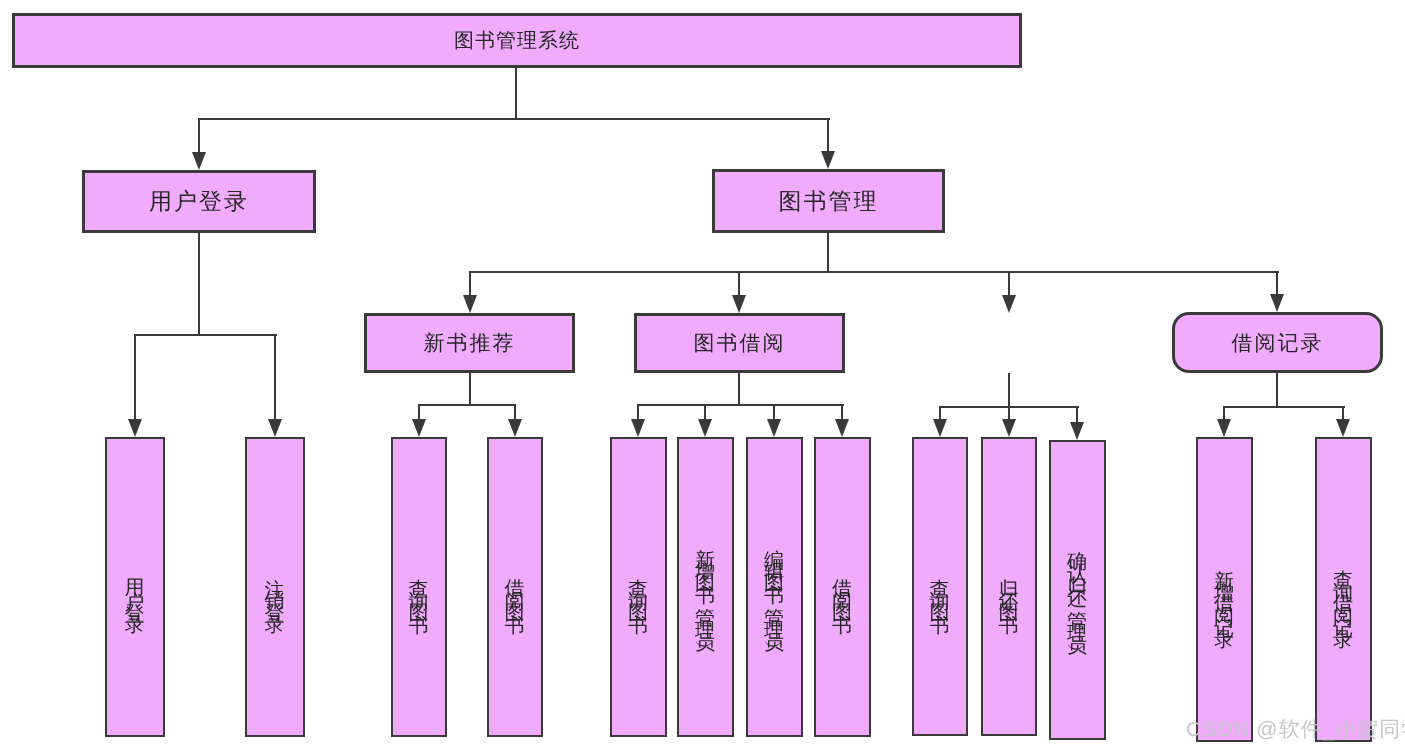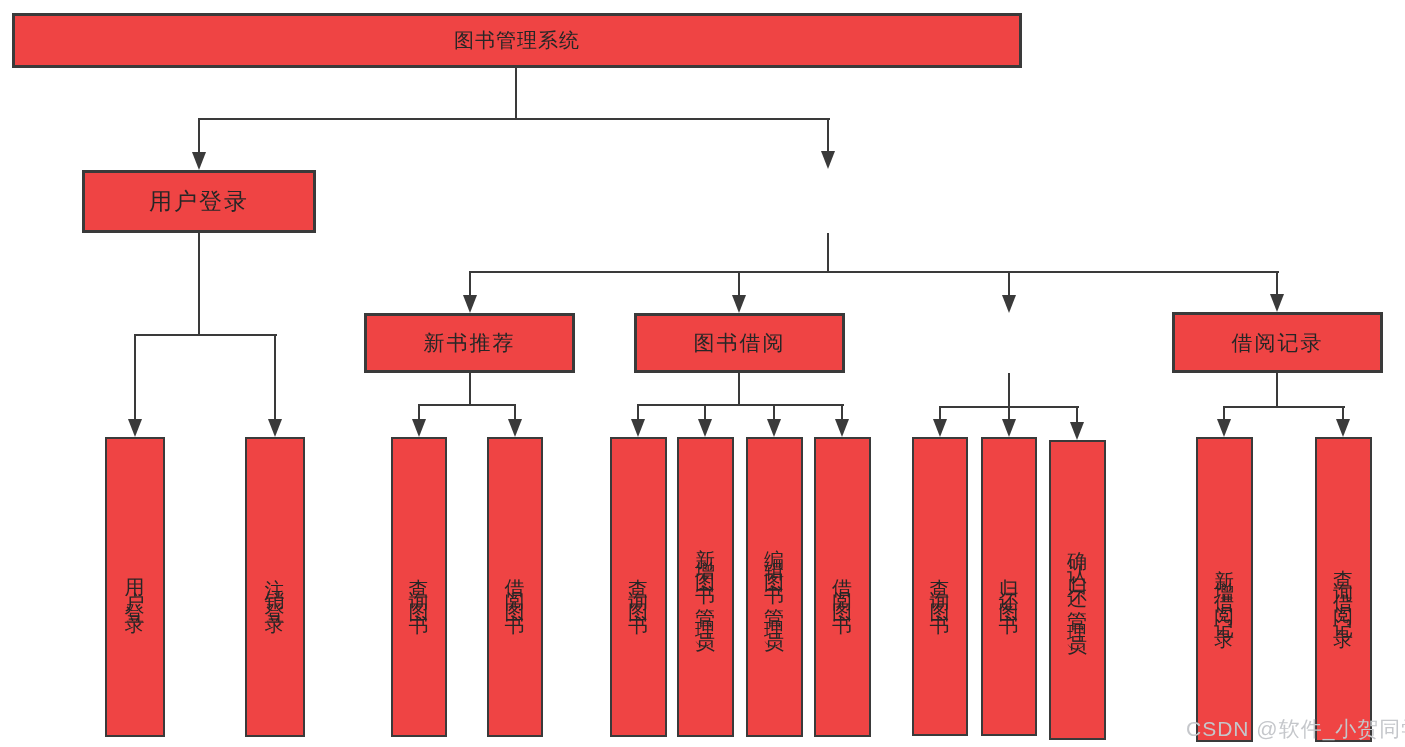--- a/index.html
+++ b/index.html
@@ -16,21 +16,21 @@
   .canvas {
     position: relative;
     width: 1405px;
     height: 747px;
     background: var(--bg);
     overflow: hidden;
   }
   .box {
     position: absolute;
     box-sizing: border-box;
-    background: #ef4444;
+    background: #f0abfc;
     border: 3px solid var(--line);
     color: var(--text);
     display: flex;
     align-items: center;
     justify-content: center;
     z-index: 2;
   }
   .root-box  { font-size: 20px; letter-spacing: 1px; }
   .l2-box    { font-size: 23px; letter-spacing: 2px; }
   .l3-box    { font-size: 21px; letter-spacing: 2px; }
@@ -71,24 +71,25 @@
   }
 </style>
 </head>
 <body>
 
 <div class="canvas">
 
   <div class="box root-box" style="left:12px; top:13px; width:1010px; height:55px;">图书管理系统</div>
 
   <div class="box l2-box" style="left:82px; top:170px; width:234px; height:63px;">用户登录</div>
+  <div class="box l2-box" style="left:712px; top:169px; width:233px; height:64px;">图书管理</div>
 
   <div class="box l3-box" style="left:364px; top:313px; width:211px; height:60px;">新书推荐</div>
   <div class="box l3-box" style="left:634px; top:313px; width:211px; height:60px;">图书借阅</div>
-  <div class="box l3-box" style="left:1172px; top:312px; width:211px; height:61px;">借阅记录</div>
+  <div class="box l3-box" style="left:1172px; top:312px; width:211px; height:61px;border-radius:17px;">借阅记录</div>
 
   <div class="box leaf-box" style="left:105px; top:437px; width:60px; height:300px;">用户登录</div>
   <div class="box leaf-box" style="left:245px; top:437px; width:60px; height:300px;">注销登录</div>
 
   <div class="box leaf-box" style="left:391px; top:437px; width:56px; height:300px;">查询图书</div>
   <div class="box leaf-box" style="left:487px; top:437px; width:56px; height:300px;">借阅图书</div>
 
   <div class="box leaf-box" style="left:610px; top:437px; width:57px; height:300px;">查询图书</div>
   <div class="box leaf-box" style="left:677px; top:437px; width:57px; height:300px;">新增图书（管理员）</div>
   <div class="box leaf-box" style="left:746px; top:437px; width:57px; height:300px;">编辑图书（管理员）</div>

